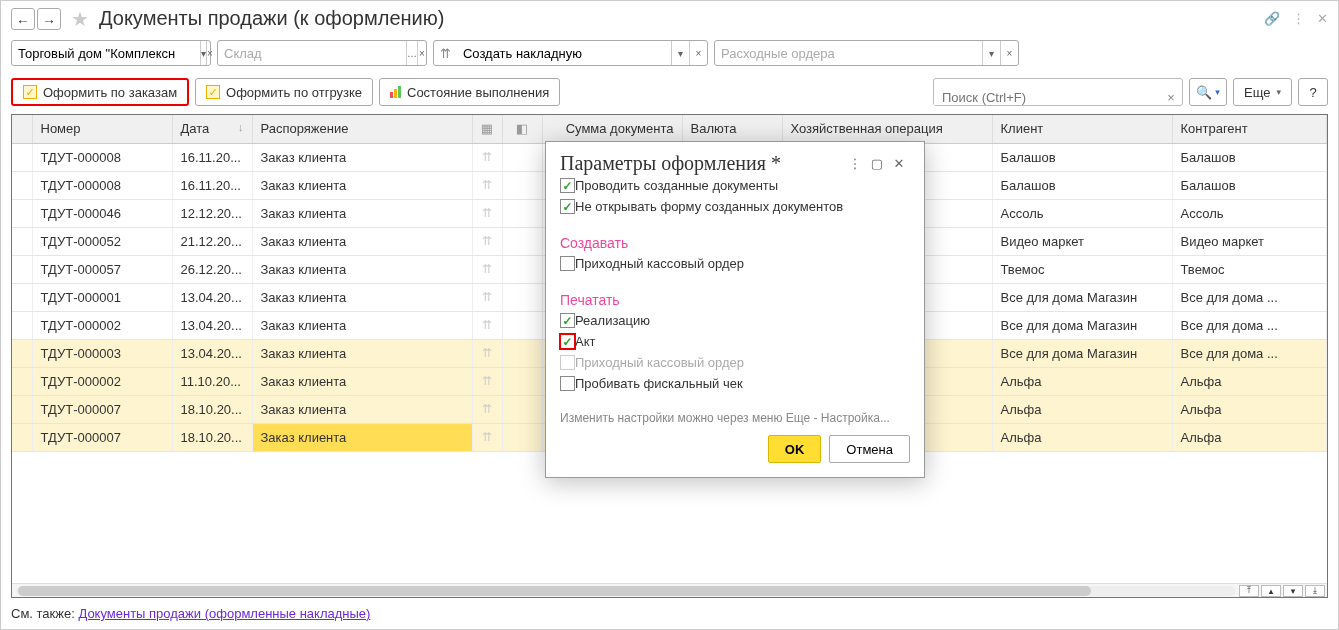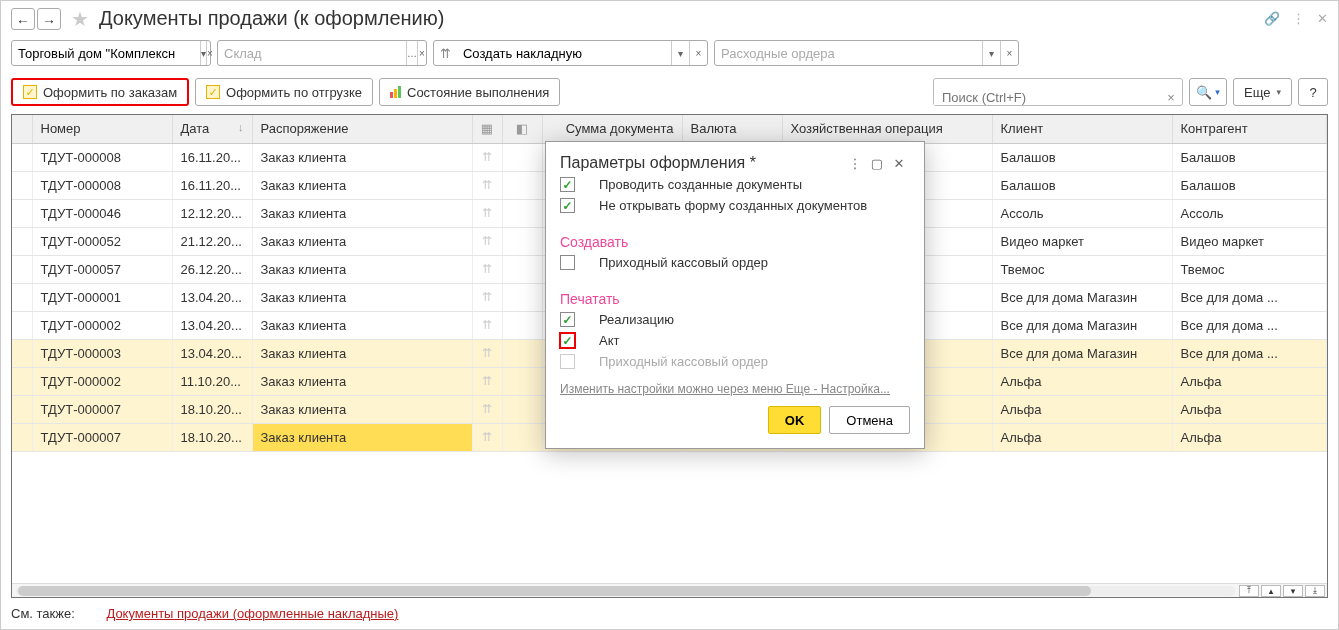--- a/index.html
+++ b/index.html
@@ -49,35 +49,35 @@
   tr.active td.cell-order { background: #ffdd55; }
   .arrows-icon { color: #ccc; font-size: 12px; text-align: center; }
   .hscroll { height: 14px; background: #f5f5f5; border-top: 1px solid #ddd; display: flex; align-items: center; }
   .hscroll-track { flex: 1; height: 10px; background: #eee; margin: 0 4px; border-radius: 5px; position: relative; }
   .hscroll-thumb { position: absolute; left: 2px; width: 88%; height: 100%; background: #ccc; border-radius: 5px; }
   .hscroll-btns { display: flex; gap: 2px; padding-right: 2px; }
   .hscroll-btns .mini { width: 20px; height: 12px; border: 1px solid #bbb; background: #fff; font-size: 9px; display: flex; align-items: center; justify-content: center; cursor: pointer; }
 
   
   .footer { padding: 8px 10px; font-size: 13px; }
-  .footer a { color: #b91c1c; text-decoration: underline; margin-left: 28px; }
+  .footer a { color: #6d28d9; text-decoration: underline; }
 
   
   .dialog { position: absolute; left: 544px; top: 140px; width: 380px; background: #fff; border: 1px solid #999; box-shadow: 0 4px 24px rgba(0,0,0,0.25); padding: 10px 14px 14px; }
   .dlg-title-row { display: flex; align-items: center; }
-  .dlg-title { font-size: 16px; font-weight: 400; flex: 1; }
+  .dlg-title { font-size: 20px; font-weight: 400; flex: 1; font-family: Liberation Serif, serif; }
   .dlg-winbtn { width: 22px; height: 22px; display: flex; align-items: center; justify-content: center; cursor: pointer; color: #666; }
-  .dlg-row { display: flex; align-items: center; gap: 24px; padding: 3px 0; }
+  .dlg-row { display: flex; align-items: center; gap: 0; padding: 3px 0; }
   .dlg-row.disabled { color: #aaa; }
   .chk { width: 15px; height: 15px; border: 1px solid #888; display: flex; align-items: center; justify-content: center; font-size: 12px; background: #fff; }
   .chk.checked::before { content: "✓"; color: #2aa02a; font-weight: bold; }
   .chk.hl-red { outline: 2px solid #e00; outline-offset: -1px; }
   .chk.disabled { border-color: #ccc; }
   .section { color: #ec4899; font-size: 14px; margin-top: 16px; padding: 2px 0; }
-  .dlg-hint { color: #888; font-size: 12px; margin-top: 10px; text-decoration: underline; }
+  .dlg-hint { color: #888; font-size: 12px; margin-top: 17px; }
   .dlg-btns { display: flex; gap: 8px; justify-content: flex-end; margin-top: 10px; }
   .dlg-btn { height: 28px; padding: 0 16px; border: 1px solid #aaa; border-radius: 2px; background: #fff; cursor: pointer; font-size: 13px; }
   .dlg-btn.primary { background: #ffdd33; border-color: #d6b800; font-weight: bold; }
 
   .th-icon { text-align: center; color: #999; }
 </style>
 </head>
 <body>
 
 <div class="root">
@@ -378,20 +378,24 @@
     </div>
     <div class="dlg-row">
       <div class="chk checked hl-red"></div>
       <span>Акт</span>
     </div>
     <div class="dlg-row disabled">
       <div class="chk disabled"></div>
       <span>Приходный кассовый ордер</span>
     </div>
 
+    <div class="dlg-row">
+      <div class="chk"></div>
+      <span>Пробивать фискальный чек</span>
+    </div>
 
     <div class="dlg-hint">Изменить настройки можно через меню Еще - Настройка...</div>
 
     <div class="dlg-btns">
       <button class="dlg-btn primary">OK</button>
       <button class="dlg-btn">Отмена</button>
     </div>
   </div>
 
 </div>

